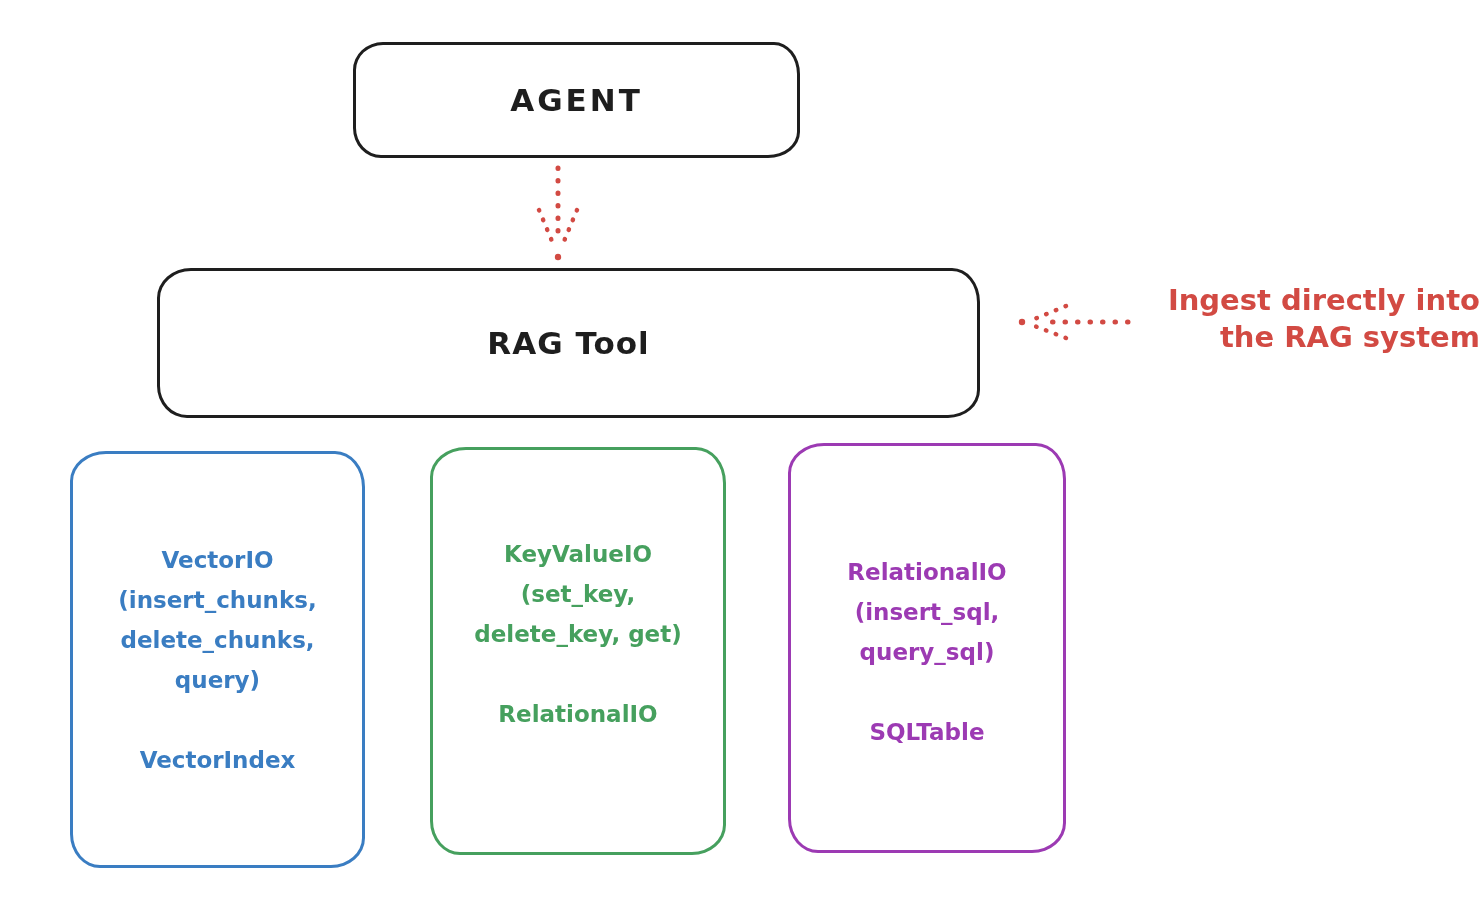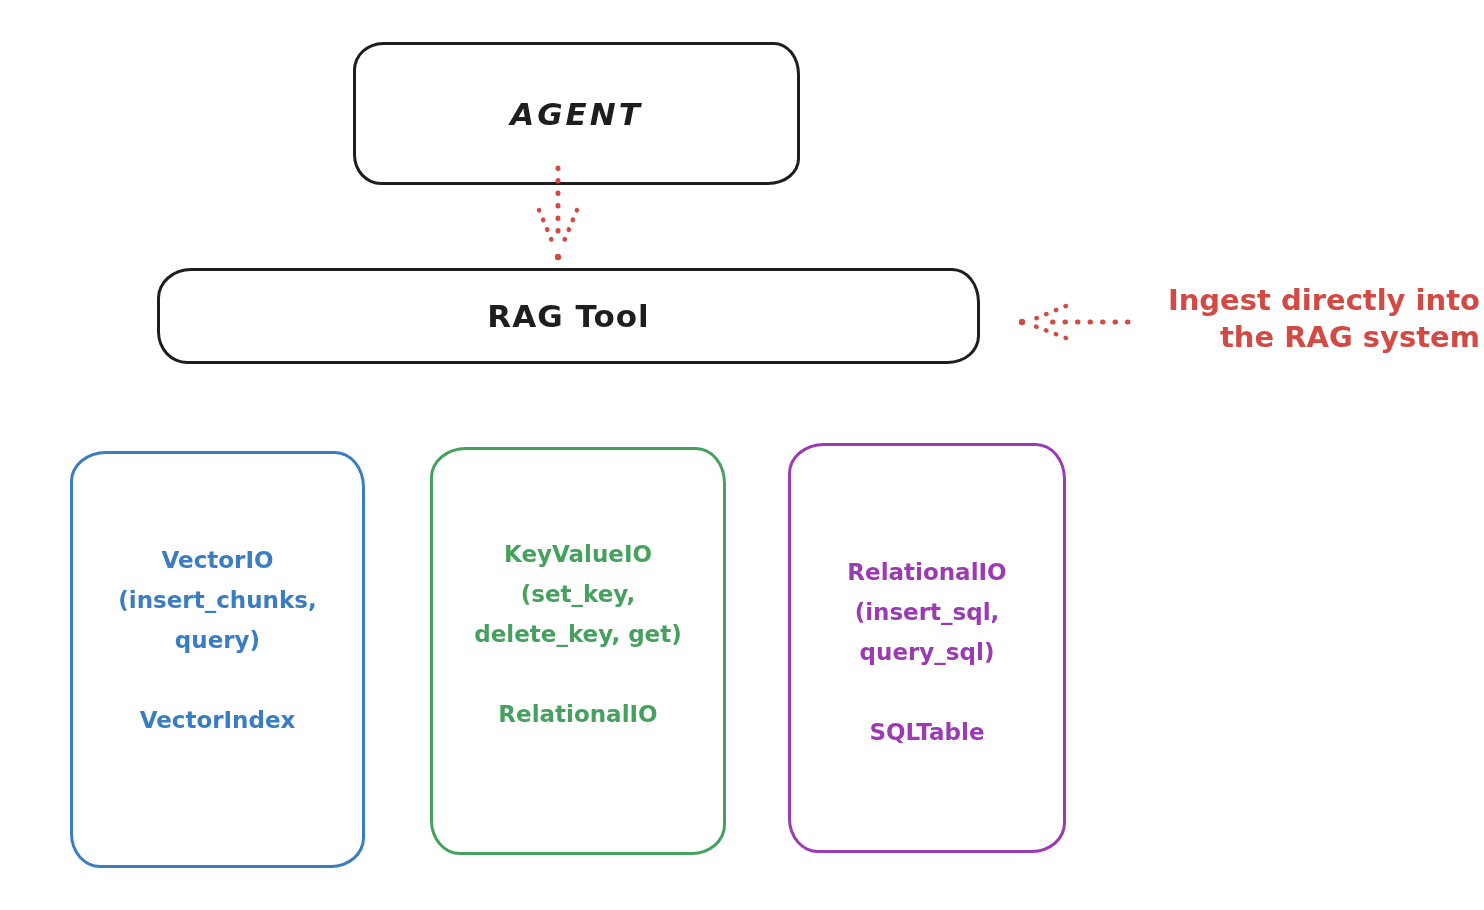--- a/index.html
+++ b/index.html
@@ -20,29 +20,29 @@
     position: absolute;
     box-sizing: border-box;
     background: transparent;
   }
   .node .label {
     font-weight: 700;
     color: var(--ink);
   }
   .agent-node {
     left: 353px; top: 42px;
-    width: 447px; height: 143px;
+    width: 447px; height: 116px;
     border: 3.5px solid var(--ink);
     border-radius: 30px 26px 32px 28px / 28px 32px 26px 30px;
     display: flex; align-items: center; justify-content: center;
-    font-size: 31px; letter-spacing: 3px; font-style: italic;
+    font-size: 31px; letter-spacing: 3px;
   }
   .ragtool-node {
     left: 157px; top: 268px;
-    width: 823px; height: 96px;
+    width: 823px; height: 150px;
     border: 3.5px solid var(--ink);
     border-radius: 34px 28px 32px 30px / 30px 34px 28px 32px;
     display: flex; align-items: center; justify-content: center;
     font-size: 31px; letter-spacing: 1px;
   }
   .io-box {
     position: absolute;
     box-sizing: border-box;
     border-radius: 36px 30px 34px 30px / 30px 36px 30px 34px;
     text-align: center;
@@ -129,20 +129,21 @@
   </div>
 
   <div class="annotation">
     <div>Ingest directly into</div>
     <div>the RAG system</div>
   </div>
 
   <div class="io-box io-blue">
     <div>VectorIO</div>
     <div>(insert_chunks,</div>
+    <div>delete_chunks,</div>
     <div>query)</div>
     <div class="gap"></div>
     <div>VectorIndex</div>
   </div>
 
   <div class="io-box io-green">
     <div>KeyValueIO</div>
     <div>(set_key,</div>
     <div>delete_key, get)</div>
     <div class="gap"></div>

